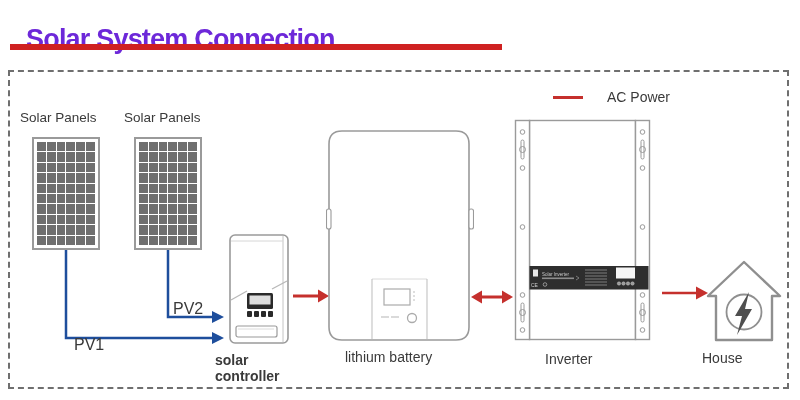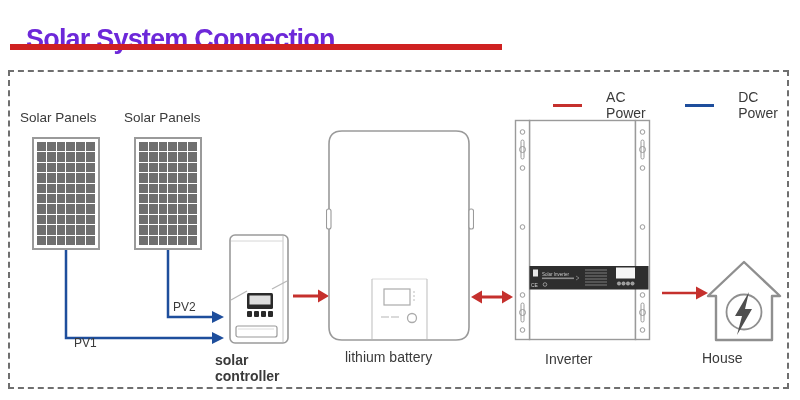--- a/index.html
+++ b/index.html
@@ -14,21 +14,21 @@
          border:2px dashed #6f6f6f;box-sizing:border-box;}
   
   .legend{position:absolute;left:553px;top:89px;display:flex;gap:18px;align-items:center;}
   .legend-item{display:flex;align-items:center;gap:24px;font-size:14px;color:#3a3a3a;}
   .swatch{width:30px;height:3px;display:inline-block;}
   .swatch.ac{background:#c5302d;}
   .swatch.dc{background:#1e4e9c;}
   
   .lbl{position:absolute;font-size:14px;color:#3a3a3a;}
   .lbl.small{font-size:13.5px;}
-  .pv{position:absolute;font-size:12px;color:#3a3a3a;}
+  .pv{position:absolute;font-size:16px;color:#3a3a3a;}
   
   .solar-panel{position:absolute;width:68px;height:113px;border:2px solid #9a9a9a;
                background:#fff;padding:3px;box-sizing:border-box;}
   .panel-grid{width:100%;height:100%;display:grid;grid-template-columns:repeat(6,1fr);
               grid-template-rows:repeat(10,1fr);gap:1px;}
   .panel-grid i{background:#6f6f6f;display:block;}
   .abs{position:absolute;}
   svg{display:block;}
 </style>
 </head>
@@ -38,24 +38,20 @@
 
   <h1 class="page-title">Solar System Connection</h1>
   <div class="title-underline"></div>
 
   <div class="frame"></div>
 
   <div class="legend">
     <span class="legend-item">
       <span class="swatch ac"></span>
       <span>AC Power</span>
-    </span>
-    <span class="legend-item">
-      <span class="swatch dc"></span>
-      <span>DC Power</span>
     </span>
   </div>
 
   <div class="lbl small" style="left:20px;top:110px;width:90px;">Solar Panels</div>
   <div class="lbl small" style="left:124px;top:110px;width:90px;">Solar Panels</div>
 
   <div class="solar-panel" style="left:32px;top:137px;">
     <div class="panel-grid">
         <i></i>
         <i></i>

